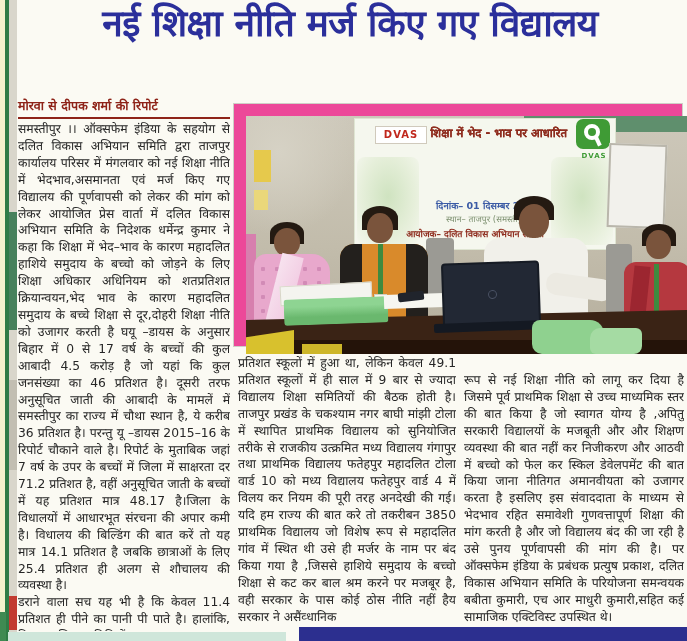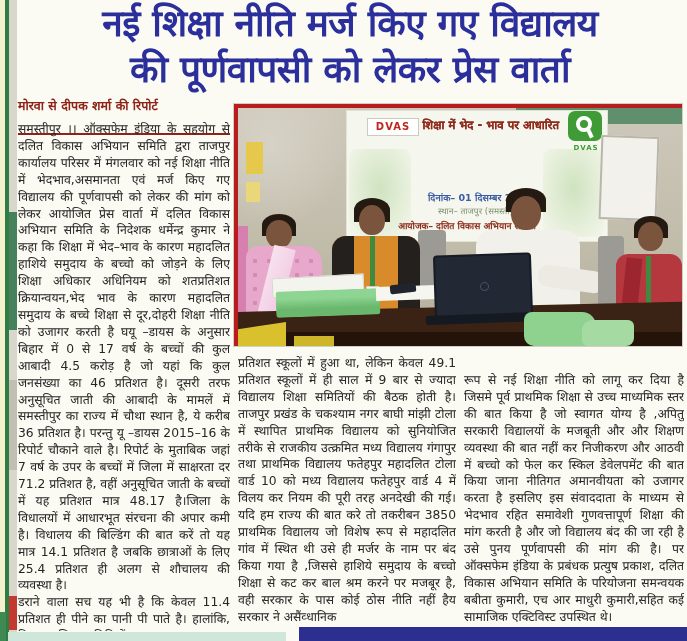--- a/index.html
+++ b/index.html
@@ -21,40 +21,40 @@
   
   .headline {
     position:absolute; left:17px; top:1px; width:666px; text-align:center;
     color:#2b2f9b; font-weight:bold; font-size:37px; line-height:46px;
     letter-spacing:-0.5px;
   }
   
   .byline {
     position:absolute; left:18px; top:97px; width:212px;
     color:#8e2318; font-weight:bold; font-size:12.5px;
-    border-bottom:2px solid #8e2318; padding-bottom:19px;
+    border-bottom:2px solid #8e2318; padding-bottom:3px;
   }
   
   .col {
     position:absolute; color:#262626; font-size:12.3px; line-height:16.9px;
     text-align:justify; overflow:hidden;
   }
   .col1 { left:18px;  top:121px; width:212px; height:510px; }
   .col2 { left:238px; top:355px; width:218px; height:276px; }
   .col3 { left:464px; top:372px; width:220px; height:276px; }
   .col p + p { margin-top:0; }
 
   
   .bar-teal { position:absolute; left:8px; top:632px; width:278px; height:9px; background:#cfe6da; }
   .bar-blue { position:absolute; left:299px; top:627px; width:388px; height:14px; background:#2c2f8f; }
 
   
   .photo {
     position:absolute; left:233px; top:103px; width:450px; height:244px;
-    background:#b91c1c; border:1px solid #cfcfc6; padding:4px;
+    background:#ec4899; border:1px solid #cfcfc6; padding:12px;
   }
   .photo-inner {
     position:relative; width:444px; height:238px; overflow:hidden;
     background:linear-gradient(180deg,#cdc8ba 0%,#c2bcab 55%,#b4ad9c 100%);
   }
   .teal-band { position:absolute; left:278px; top:0; width:166px; height:16px; background:#5f8f6d; }
   .wall-smudge { position:absolute; left:0; top:0; width:110px; height:120px;
     background:radial-gradient(ellipse at 30% 30%, #d6d2c5 0%, transparent 70%); }
   .sticky-yellow1 { position:absolute; left:8px;  top:34px; width:17px; height:32px; background:#e6c94c; }
   .sticky-yellow2 { position:absolute; left:8px;  top:74px; width:14px; height:20px; background:#ead77a; }
@@ -158,21 +158,20 @@
     <div class="rail-photo-sliver"></div>
     <div class="rail-green-line"></div>
     <div class="rail-blob-green"></div>
     <div class="rail-blob-gray"></div>
     <div class="rail-blob-red"></div>
     <div class="rail-blob-green2"></div>
   </div>
 
   <div class="headline">
     <div>नई शिक्षा नीति मर्ज किए गए विद्यालय</div>
-    <div>की पूर्णवापसी को लेकर प्रेस वार्ता</div>
   </div>
 
   <div class="byline">मोरवा से दीपक शर्मा की रिपोर्ट</div>
 
   <div class="photo">
     <div class="photo-inner">
       <div class="wall-smudge"></div>
       <div class="teal-band"></div>
       <div class="sticky-yellow1"></div>
       <div class="sticky-yellow2"></div>

